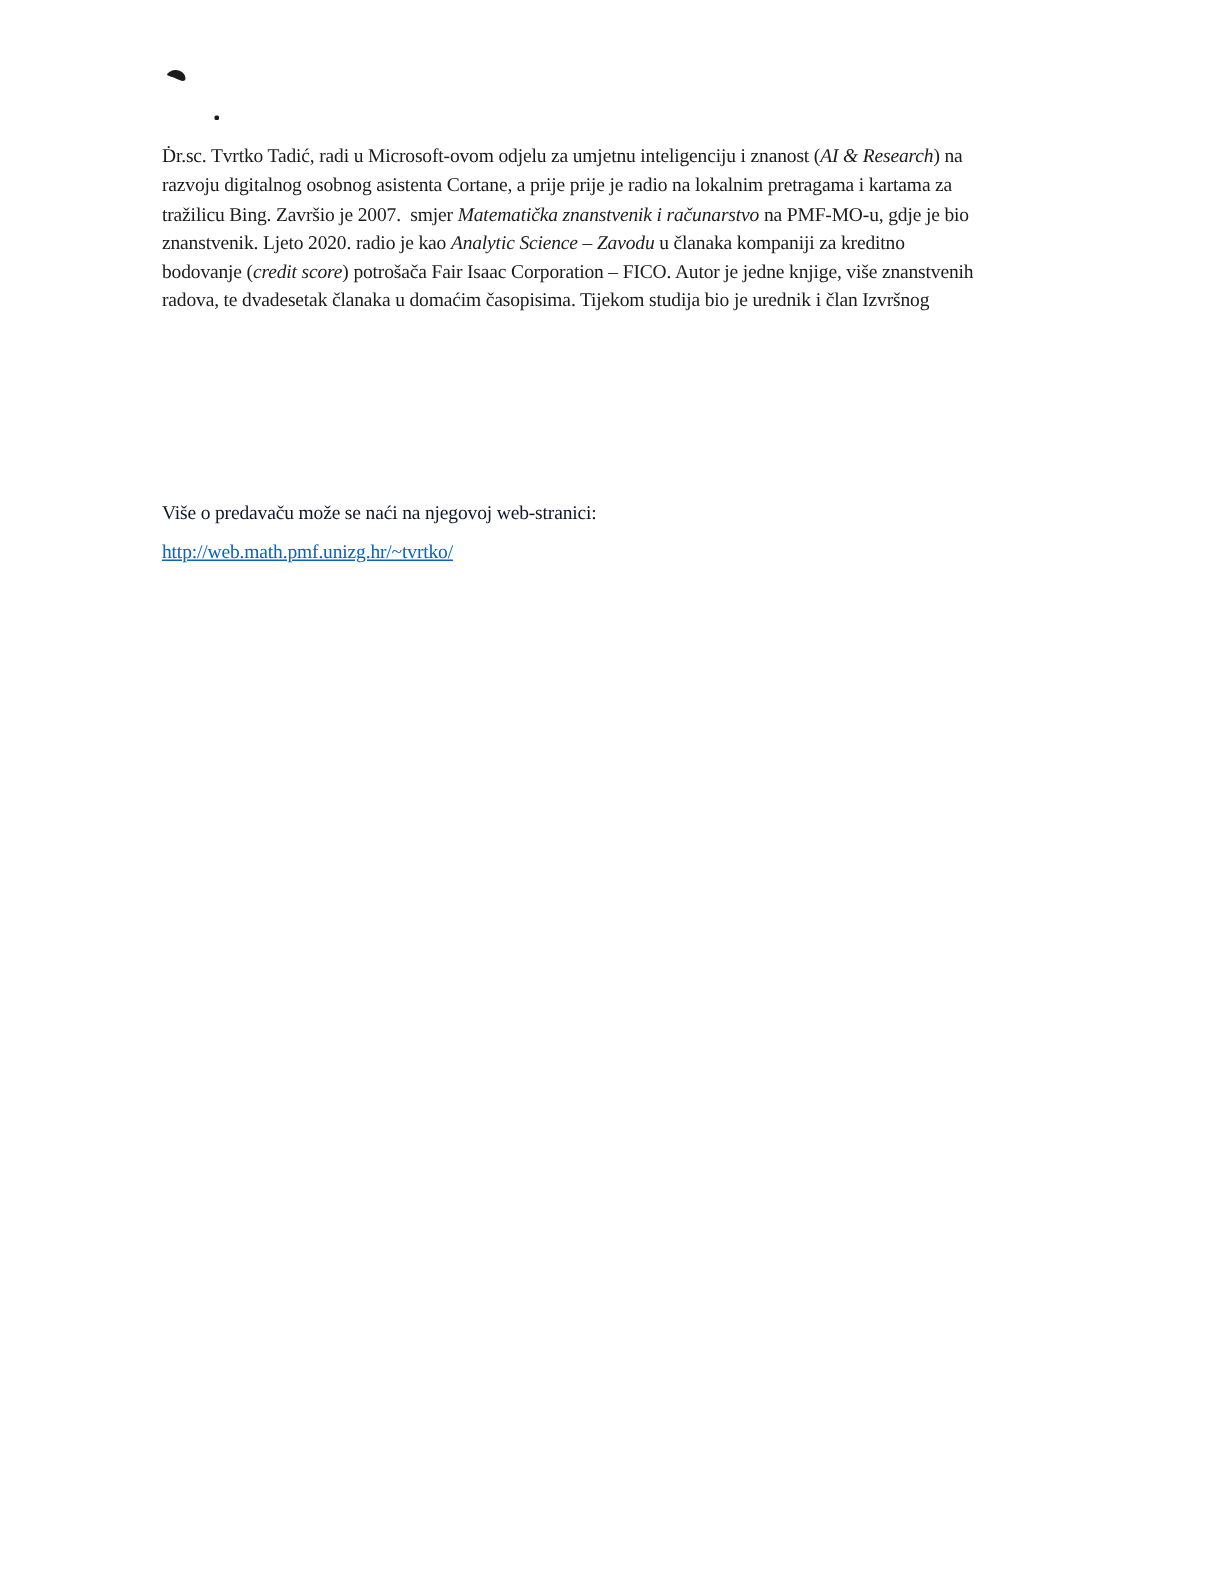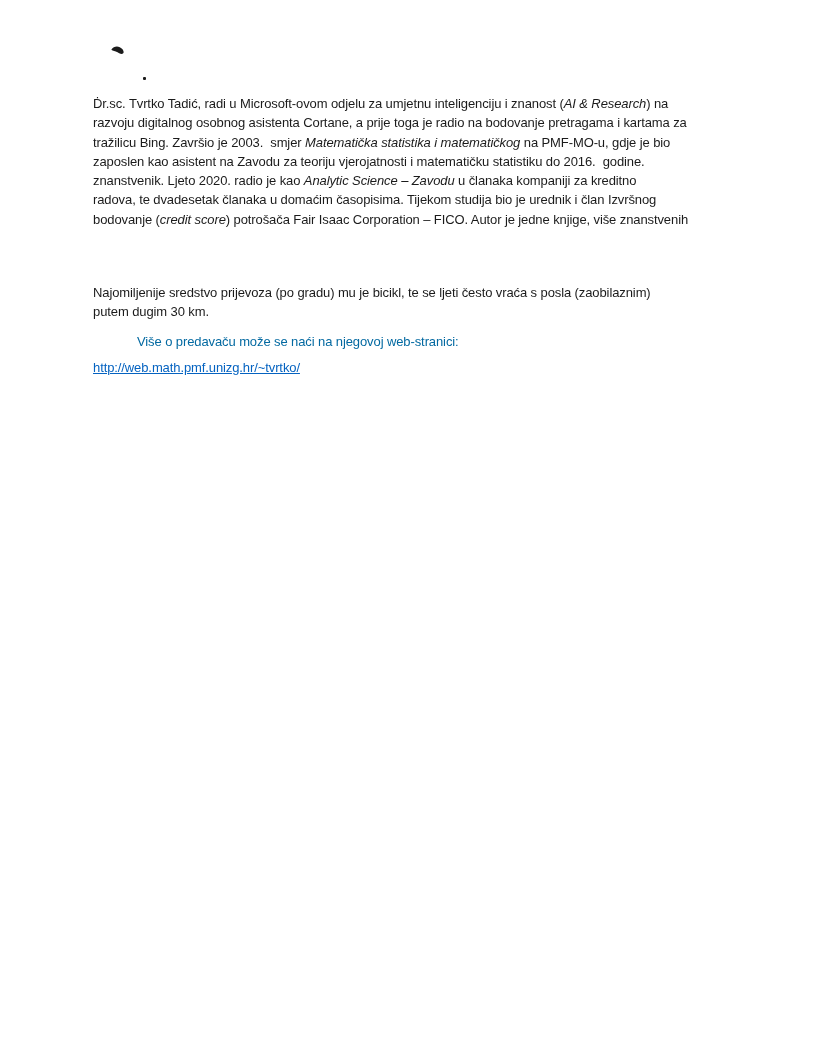--- a/index.html
+++ b/index.html
@@ -13,25 +13,26 @@
     position: relative;
     overflow: hidden;
     font-family: "Liberation Sans", "DejaVu Sans", sans-serif;
   }
   .doc {
     position: absolute;
     inset: 0;
   }
   .para {
     position: absolute;
-    left: 93px;
+    left: 108px;
     color: #1b1b1b;
     font-size: 13px;
     line-height: 19.3px;
     letter-spacing: -0.1px;
+    font-family: Liberation Serif, serif;
   }
   .line { white-space: pre; }
   .it { font-style: italic; }
   .p-bio   { top: 94px; }
   .p-bike  { top: 283px; }
   .p-more  { top: 332px; }
   .p-link  { top: 358px; }
   a.weblink {
     text-decoration: underline;
     font-size: 13px;
@@ -61,34 +62,29 @@
 <div class="doc">
 
   <svg class="ink-stroke" viewBox="0 0 14 10" xmlns="http://www.w3.org/2000/svg" aria-hidden="true">
     <path d="M0.4,3.4 C2.2,0.9 5.6,-0.2 8.8,1.2 C11.2,2.3 12.9,4.4 12.6,6.6 C12.3,8.2 10.2,8.3 8.2,7.2 C6.2,6.1 3.4,5.1 1.6,4.6 C0.8,4.3 0.3,3.9 0.4,3.4 Z" fill="#1b1b1b"></path>
   </svg>
 
   <div class="ink-dot"></div>
 
   <div class="para p-bio" style="color: rgb(27, 27, 27);">
       <div class="line"><span>Ḋr.sc. Tvrtko Tadić, radi u Microsoft-ovom odjelu za umjetnu inteligenciju i znanost (</span><span class="it">AI &amp; Research</span><span>) na</span></div>
-      <div class="line"><span>razvoju digitalnog osobnog asistenta Cortane, a prije toga je radio na bodovanje pretragama i kartama za</span></div>
-      <div class="line"><span>tražilicu Bing. Završio je 2003.  smjer </span><span class="it">Matematička statistika i matematičkog</span><span> na PMF-MO-u, gdje je bio</span></div>
-      <div class="line"><span>zaposlen kao asistent na Zavodu za teoriju vjerojatnosti i matematičku statistiku do 2016.  godine.</span></div>
+      <div class="line"><span>razvoju digitalnog osobnog asistenta Cortane, a prije prije je radio na lokalnim pretragama i kartama za</span></div>
+      <div class="line"><span>tražilicu Bing. Završio je 2007.  smjer </span><span class="it">Matematička znanstvenik i računarstvo</span><span> na PMF-MO-u, gdje je bio</span></div>
       <div class="line"><span>znanstvenik. Ljeto 2020. radio je kao </span><span class="it">Analytic Science – Zavodu</span><span> u članaka kompaniji za kreditno</span></div>
+      <div class="line"><span>bodovanje (</span><span class="it">credit score</span><span>) potrošača Fair Isaac Corporation – FICO. Autor je jedne knjige, više znanstvenih</span></div>
       <div class="line"><span>radova, te dvadesetak članaka u domaćim časopisima. Tijekom studija bio je urednik i član Izvršnog</span></div>
-      <div class="line"><span>bodovanje (</span><span class="it">credit score</span><span>) potrošača Fair Isaac Corporation – FICO. Autor je jedne knjige, više znanstvenih</span></div>
     </div>
 
-  <div class="para p-bike" style="color: rgb(27, 27, 27);">
-      <div class="line"><span>Najomiljenije sredstvo prijevoza (po gradu) mu je bicikl, te se ljeti često vraća s posla (zaobilaznim)</span></div>
-      <div class="line"><span>putem dugim 30 km.</span></div>
-    </div>
 
-  <div class="para p-more" style="color: #0369a1; margin-left: 44px;">
+  <div class="para p-more" style="color: #0f172a;">
       <div class="line"><span>Više o predavaču može se naći na njegovoj web-stranici:</span></div>
     </div>
 
   <div class="para p-link" style="color: rgb(27, 27, 27); text-align: right;">
     <a class="weblink" href="#" style="color: rgb(5, 99, 193);">http://web.math.pmf.unizg.hr/~tvrtko/</a>
   </div>
 
 </div>
 
 </body></html>

